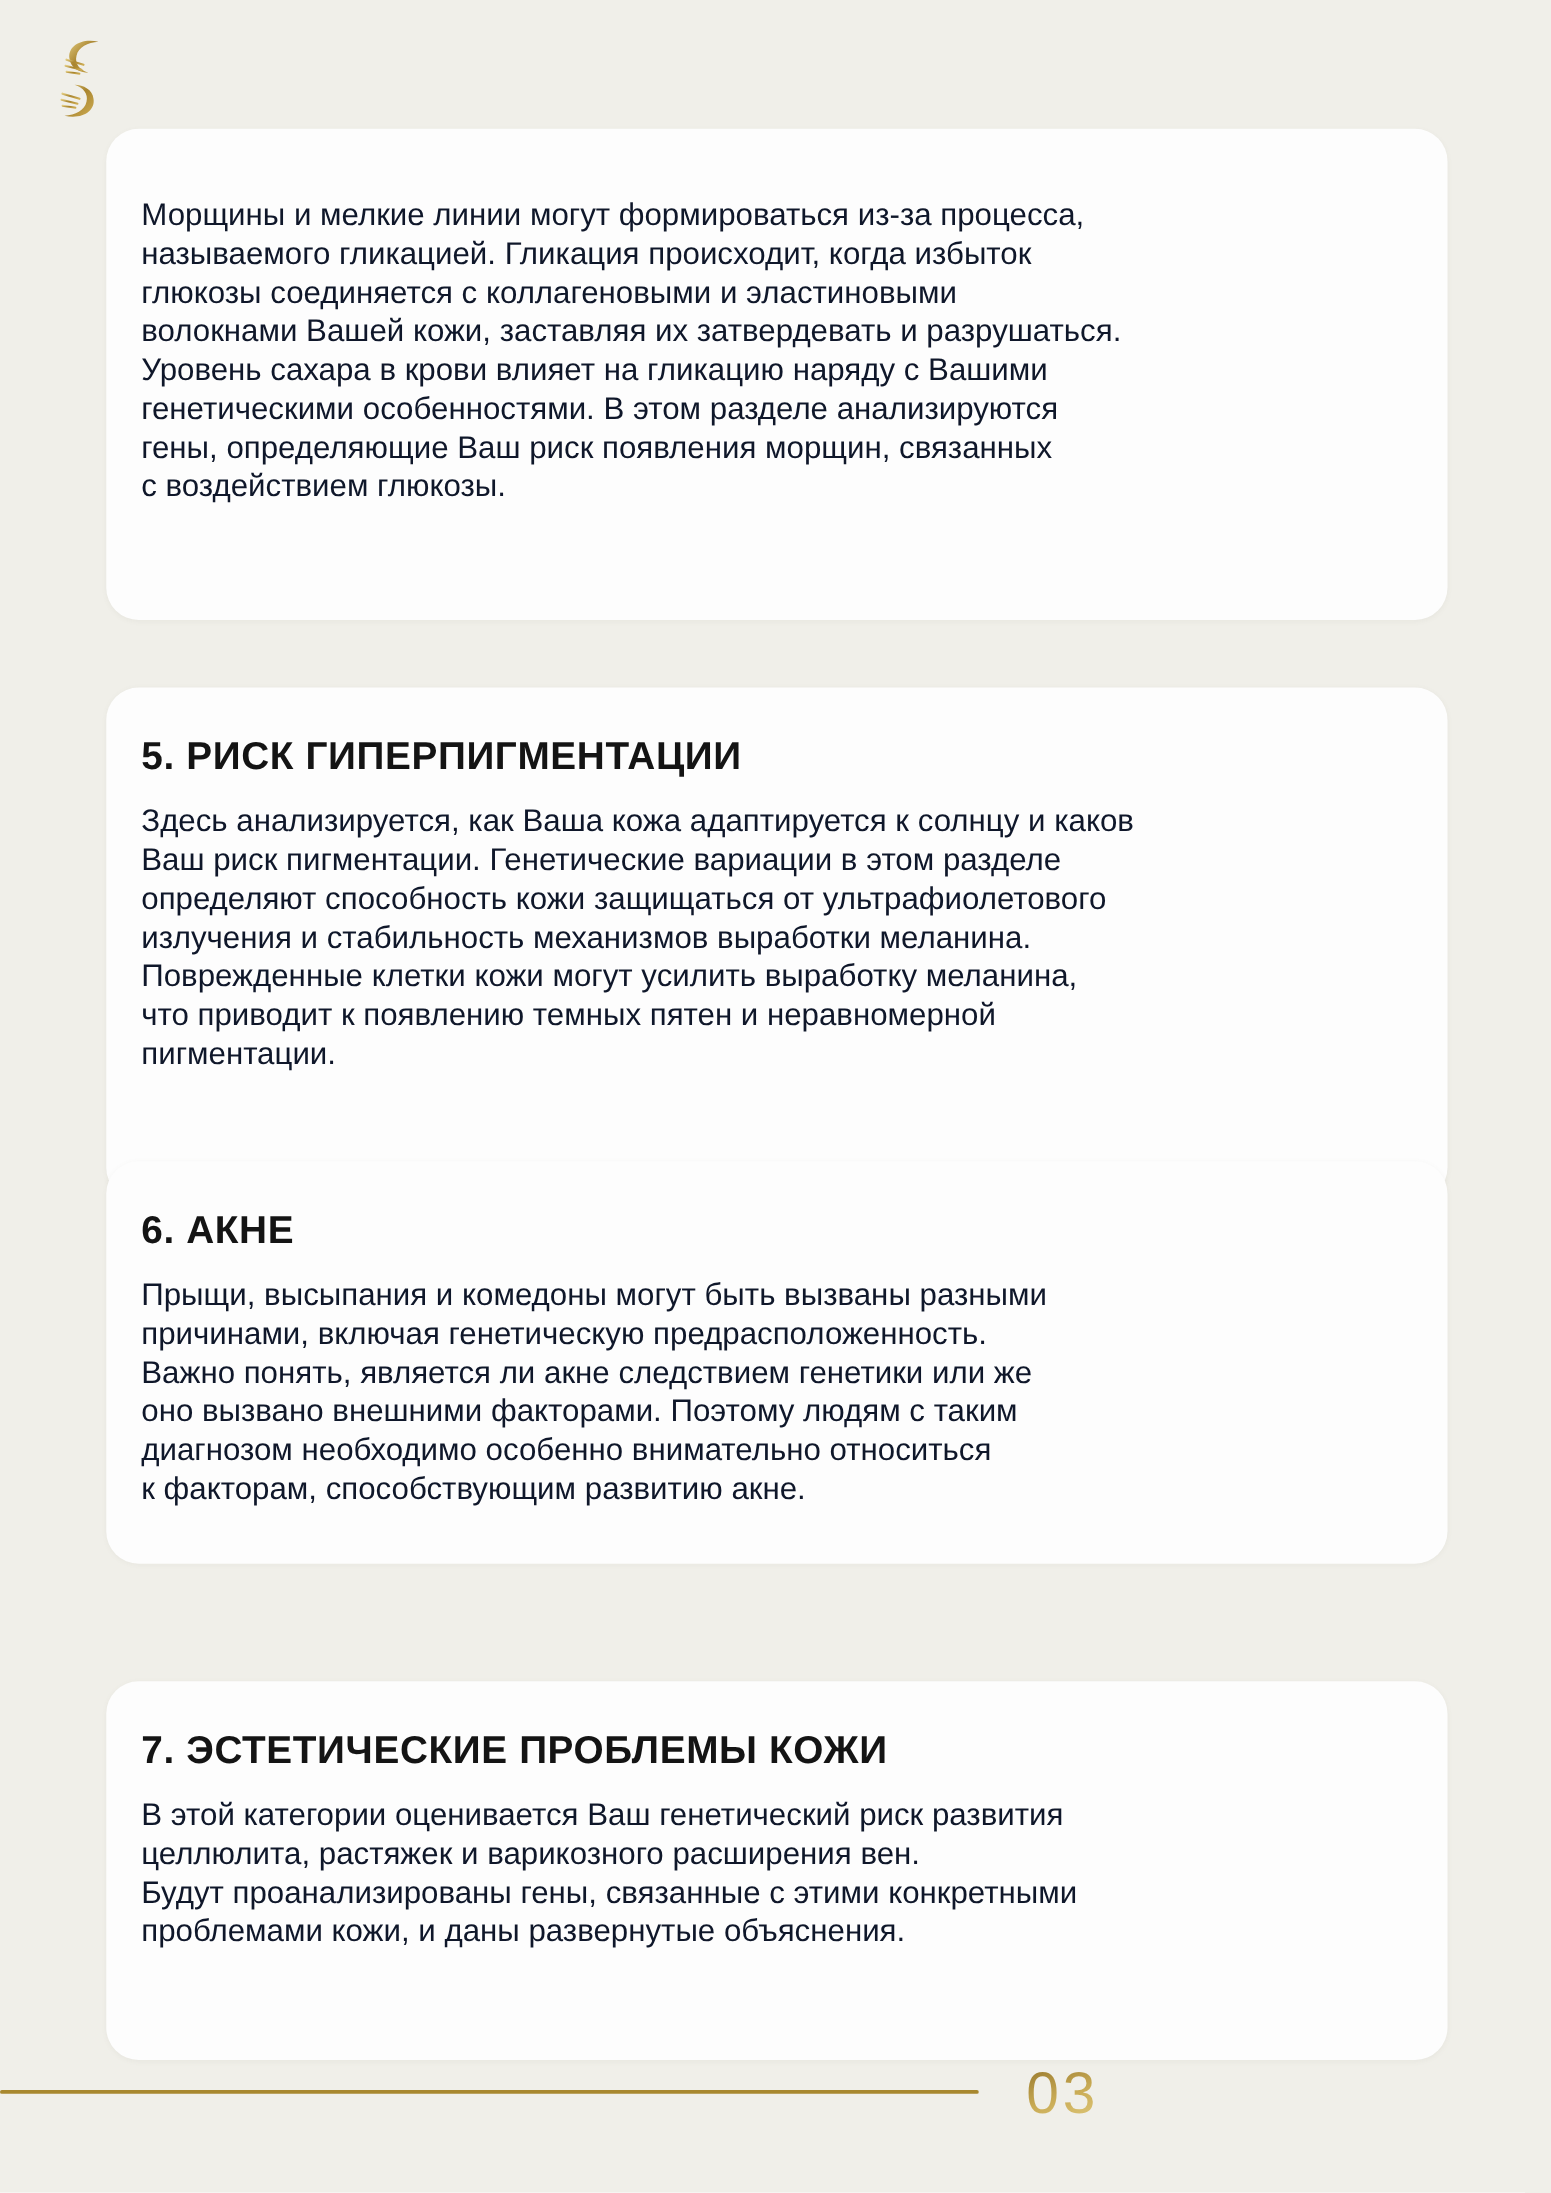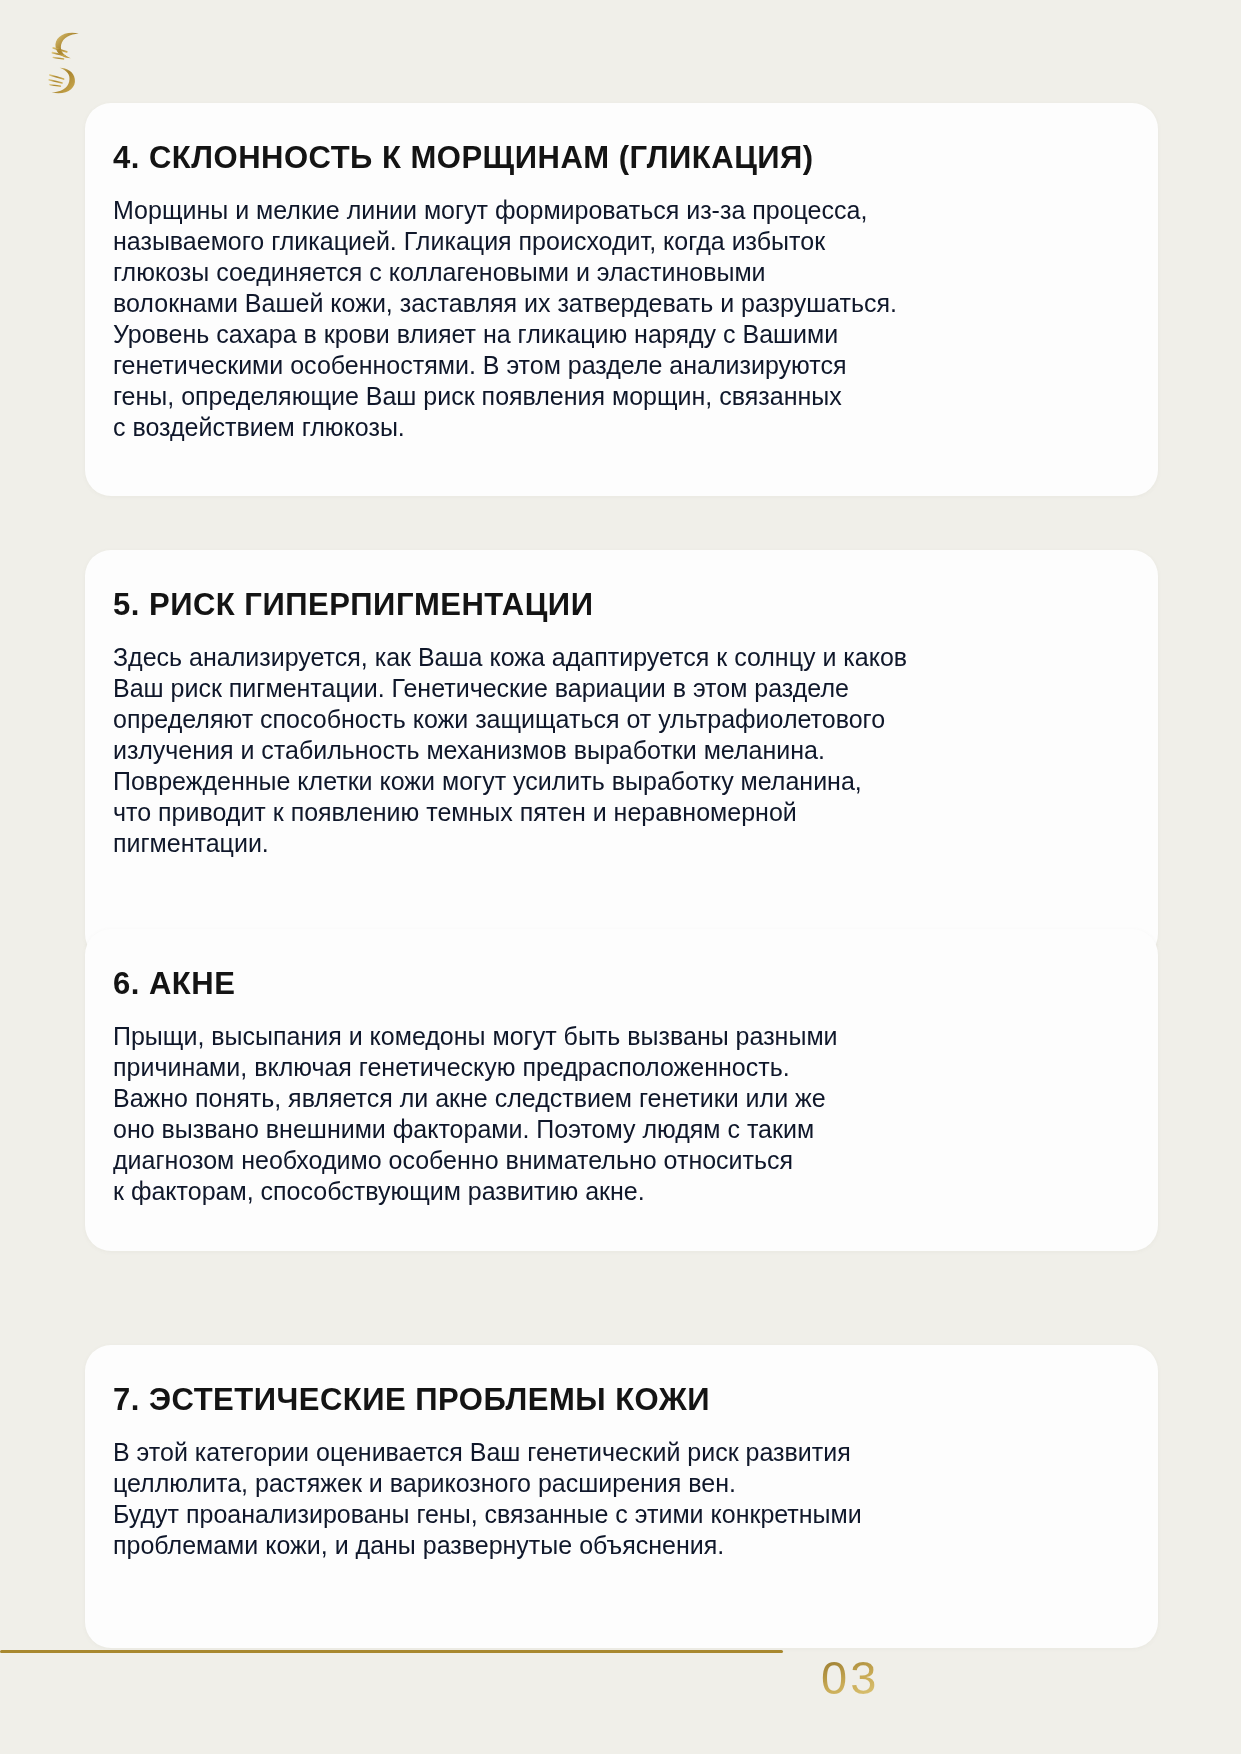--- a/index.html
+++ b/index.html
@@ -47,21 +47,21 @@
   .card-2 { top: 550px;  height: 410px; }
   .card-3 { top: 929px;  height: 322px; }
   .card-4 { top: 1345px; height: 303px; }
   .footer {
     position: absolute;
     top: 1650px;
     left: 0;
     width: 100%;
     height: 46px;
     display: flex;
-    align-items: flex-start;
+    align-items: center;
   }
   .footer-line {
     width: 783px;
     height: 3px;
     background: #a8882f;
     border-radius: 2px;
   }
   .page-number {
     margin-left: 38px;
     font-size: 47px;
@@ -93,21 +93,20 @@
     <path d="M14 22 L31 27" stroke="url(#goldGrad)" stroke-width="2.2" stroke-linecap="round"></path>
     <path d="M13 28 L29 32" stroke="url(#goldGrad)" stroke-width="2" stroke-linecap="round"></path>
     <path d="M14 34 L27 36" stroke="url(#goldGrad)" stroke-width="1.8" stroke-linecap="round"></path>
 
     <path d="M10 56 L27 61" stroke="url(#goldGrad)" stroke-width="2.2" stroke-linecap="round"></path>
     <path d="M9 62 L25 66" stroke="url(#goldGrad)" stroke-width="2" stroke-linecap="round"></path>
     <path d="M10 68 L23 70" stroke="url(#goldGrad)" stroke-width="1.8" stroke-linecap="round"></path>
   </svg>
 
   <section class="card card-1">
-    <h2>4. СКЛОННОСТЬ К МОРЩИНАМ (ГЛИКАЦИЯ)</h2>
     <p>Морщины и мелкие линии могут формироваться из-за процесса,
 называемого гликацией. Гликация происходит, когда избыток
 глюкозы соединяется с коллагеновыми и эластиновыми
 волокнами Вашей кожи, заставляя их затвердевать и разрушаться.
 Уровень сахара в крови влияет на гликацию наряду с Вашими
 генетическими особенностями. В этом разделе анализируются
 гены, определяющие Ваш риск появления морщин, связанных
 с воздействием глюкозы.</p>
   </section>
 

